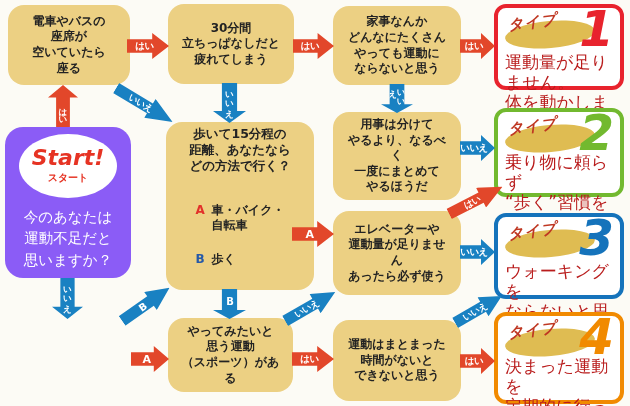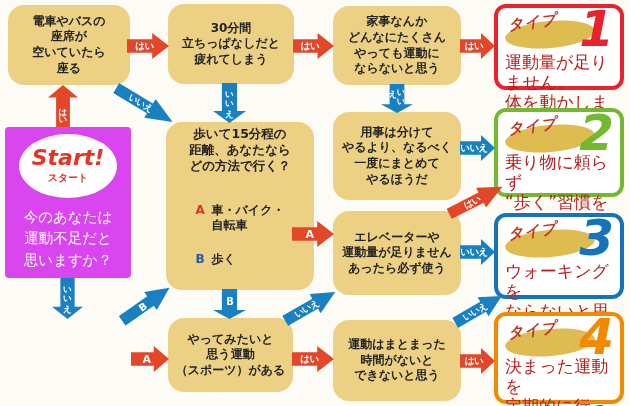--- a/index.html
+++ b/index.html
@@ -7,32 +7,32 @@
     position:relative; width:630px; height:406px; overflow:hidden;
     background:#fcfbf5;
     font-family:"DejaVu Sans","Liberation Sans",sans-serif;
   }
   
   .qbox {
     position:absolute; box-sizing:border-box;
     background:#ecd083; border-radius:16px;
     display:flex; flex-direction:column; align-items:center; justify-content:center;
     text-align:center; color:#232323; font-weight:bold;
-    white-space:pre-line; padding:3px;
+    white-space:pre-line; padding:11px;
   }
   .qtext { font-size:12px; line-height:1.3; }
   .opts { text-align:left; margin-top:10px; }
   .opt { display:flex; font-size:12px; line-height:1.25; }
   .ol { flex:none; width:16px; }
   .ol.a { color:#e2302a; }
   .ol.b { color:#2559a8; }
   .otext { white-space:pre-line; }
   
   .start {
-    position:absolute; box-sizing:border-box; background:#d946ef; border-radius:4px;
+    position:absolute; box-sizing:border-box; background:#8b5cf6; border-radius:18px;
     display:flex; flex-direction:column; align-items:center; justify-content:center;
     text-align:center; gap:9px;
   }
   .start-badge {
     width:98px; height:64px; background:#fff; border-radius:50%;
     display:flex; flex-direction:column; align-items:center; justify-content:center;
   }
   .start-main { color:#e63323; font-size:22px; font-weight:bold; font-style:italic; line-height:1; }
   .start-sub { color:#e63323; font-size:10px; font-weight:bold; margin-top:2px; }
   .start-q { color:#fff; font-size:14.5px; font-weight:normal; line-height:1.45; white-space:pre-line; }

